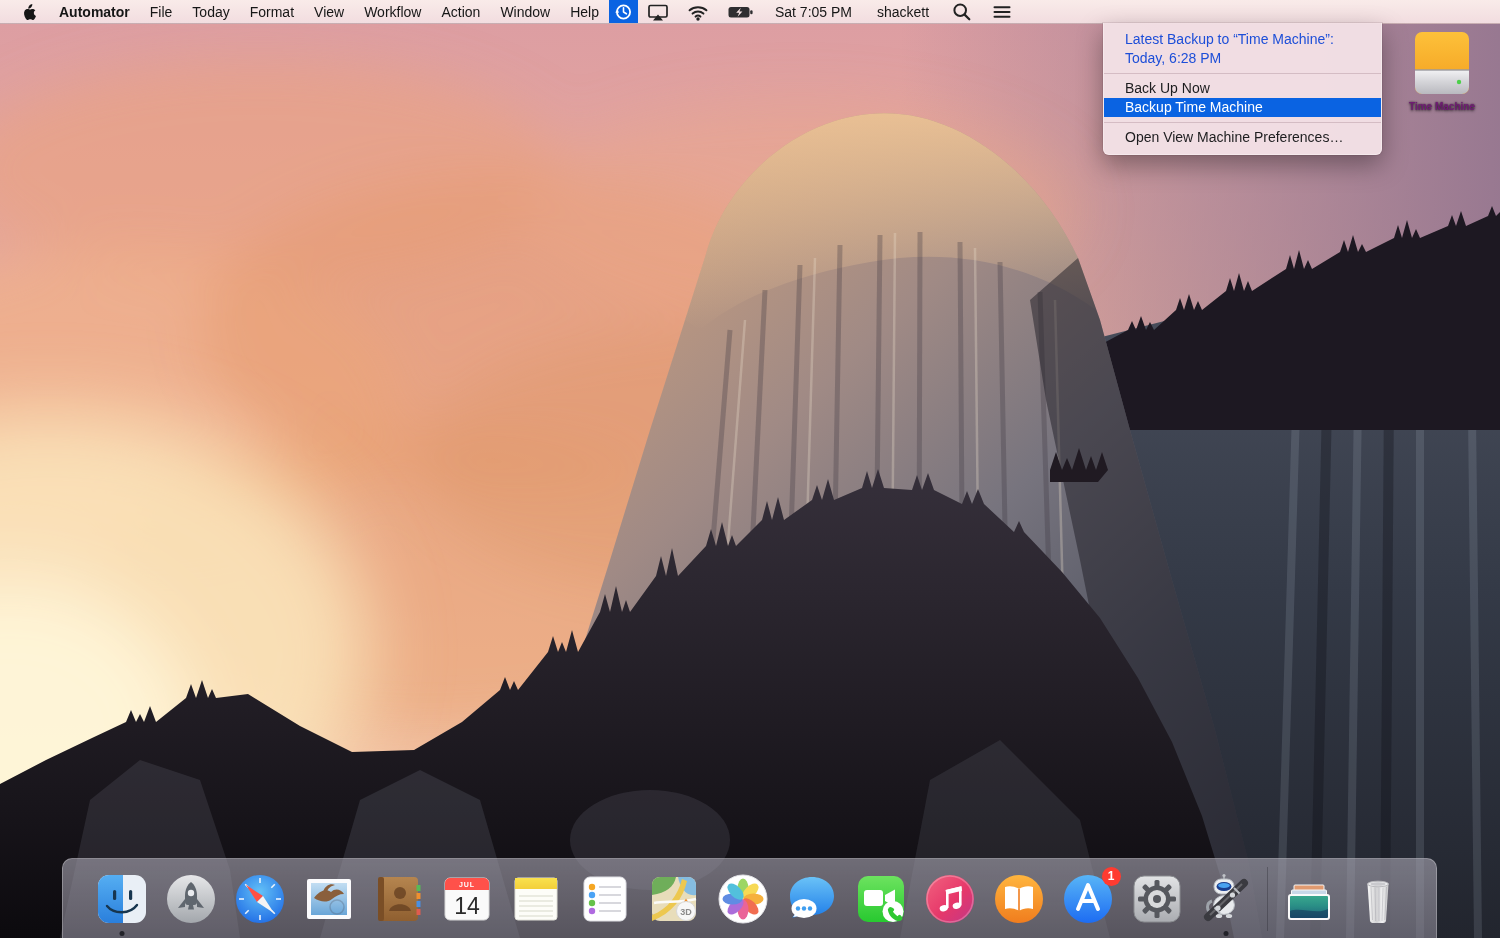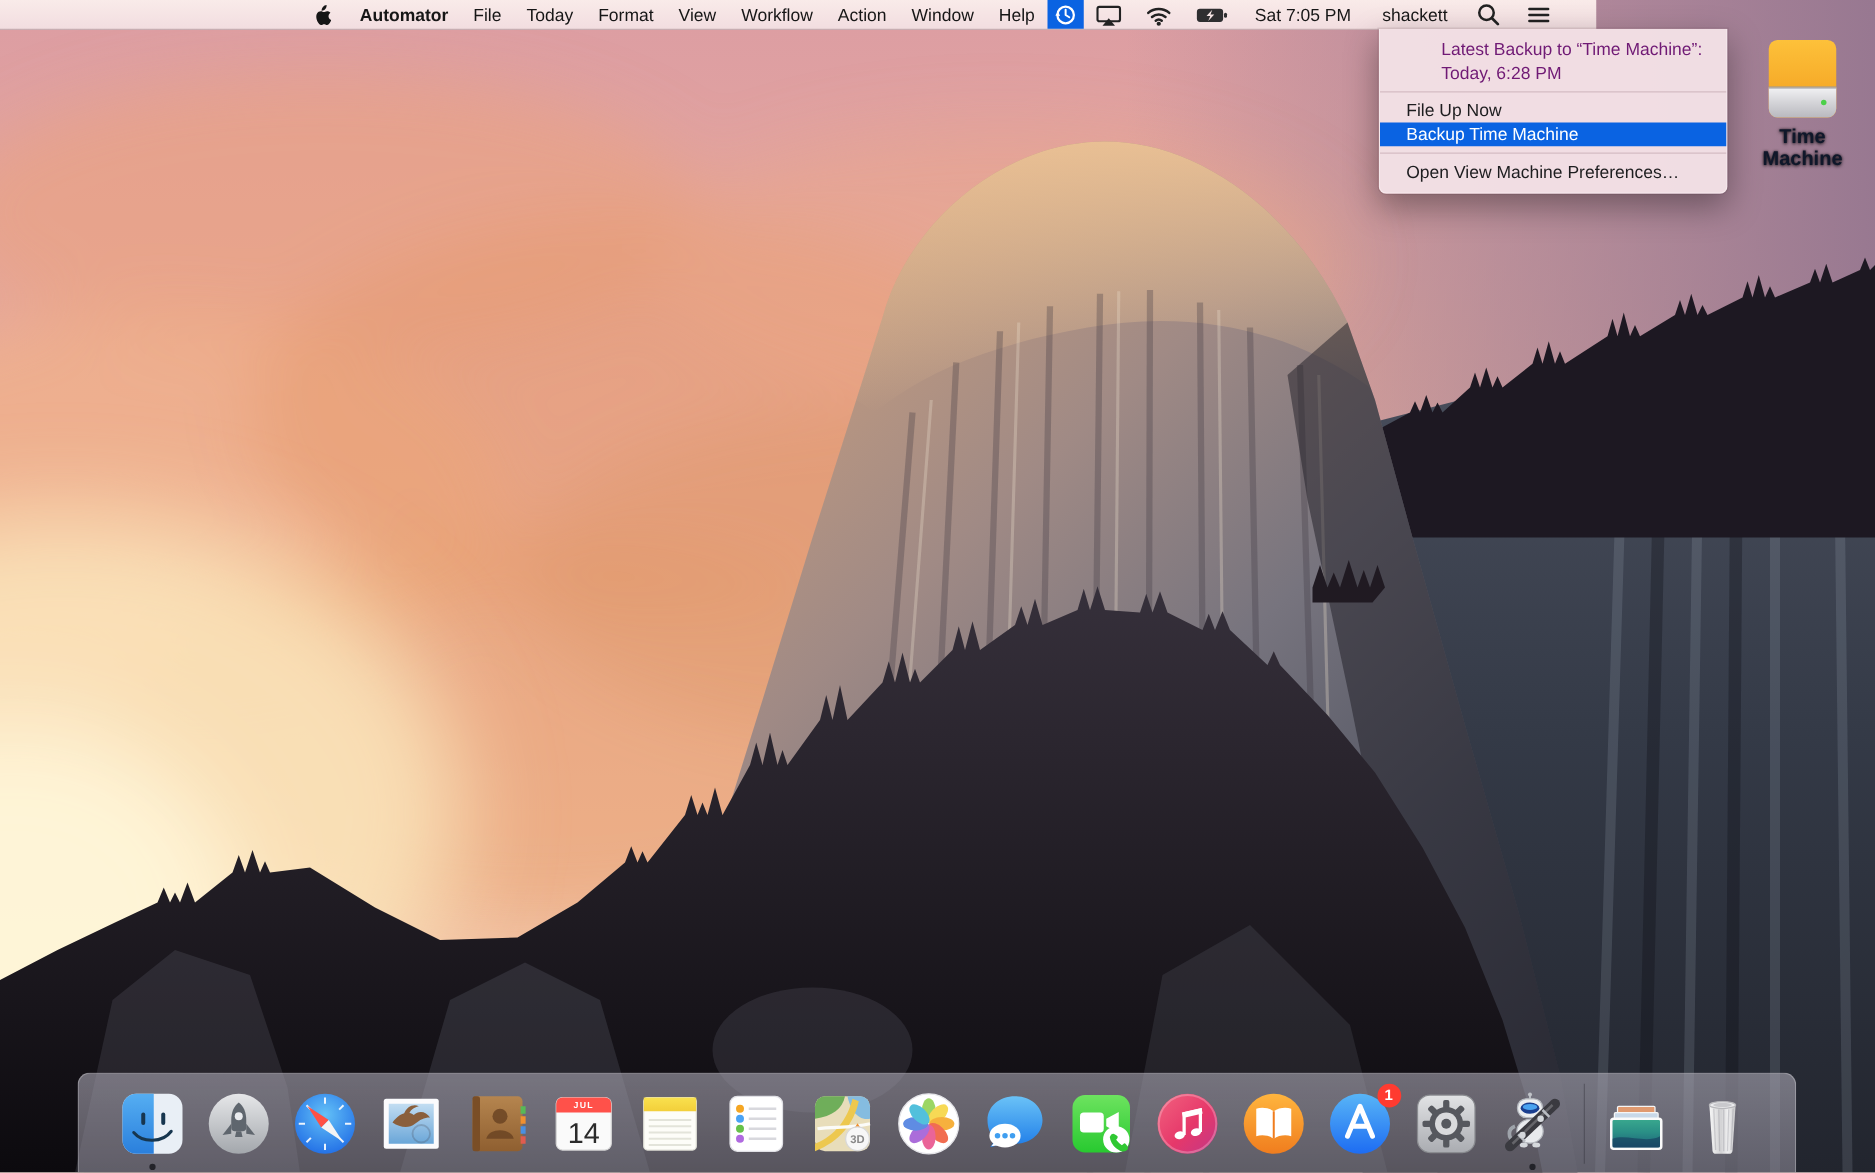--- a/index.html
+++ b/index.html
@@ -1,52 +1,52 @@
 <!DOCTYPE html>
 <html><head>
 <meta charset="utf-8">
 <style>
   html,body{margin:0;padding:0;width:1500px;height:938px;overflow:hidden;
     font-family:"Liberation Sans",sans-serif;-webkit-font-smoothing:antialiased;}
   #screen{position:relative;width:1500px;height:938px;overflow:hidden;background:#caa;}
   #wallpaper{position:absolute;left:0;top:0;width:1500px;height:938px;display:block;}
 
   
-  #menubar{position:absolute;left:0;top:0;width:1277px;height:23px;
+  #menubar{position:absolute;left:0;top:0;width:1500px;height:23px;
     background:linear-gradient(#f9ebe9,#f2dde0);
     border-bottom:1px solid rgba(140,100,110,.45);
-    display:flex;align-items:center;justify-content:flex-end;
+    display:flex;align-items:center;justify-content:flex-start;
     font-size:14px;color:#161616;z-index:30;}
   .mb-left,.mb-right{display:flex;align-items:center;height:23px;}
   .apple-wrap{padding:0 13px 0 21px;display:flex;align-items:center;height:23px;}
   .mb-app{font-weight:bold;padding:0 10px;}
   .mb-menu{padding:0 10px;}
   .mb-status{padding:0 9px;display:flex;align-items:center;height:23px;}
   .tm-statusbox{width:29px;height:23px;display:flex;align-items:center;justify-content:center;
     background:#0a63e2;padding:0;}
   .mb-clock{padding:0 12px;}
   .mb-user{font-weight:normal;padding:0 13px;}
   .mb-right{padding-right:26px;}
 
   
   #tm-menu{position:absolute;left:1103px;top:23px;width:279px;z-index:40;
     background:rgba(243,224,229,.97);
     border:1px solid rgba(255,255,255,.35);border-top:none;
     border-radius:0 0 6px 6px;
     box-shadow:0 10px 26px rgba(0,0,0,.35), 0 0 0 1px rgba(90,60,70,.12);
     padding:7px 0;box-sizing:border-box;font-size:14px;color:#1d1d1f;}
   .tm-row{height:19px;line-height:19px;padding:0 21px;white-space:nowrap;}
-  .tm-row.disabled{color:#701a75;margin-left:28px;}
+  .tm-row.disabled{color:#1d4ed8;}
   .tm-row.highlighted{background:#0a63e2;color:#fff;}
   .tm-sep{height:1px;background:rgba(110,70,85,.22);margin:5px 0;}
 
   
   #desktop-icon-tm{position:absolute;left:1396px;top:30px;width:92px;text-align:center;z-index:10;}
   #desktop-icon-tm .drive{display:block;margin:0 auto;}
-  #desktop-icon-tm .label{margin-top:3px;font-size:16px;font-weight:bold;color:#0f172a;
+  #desktop-icon-tm .label{margin-top:3px;font-size:10px;font-weight:bold;color:#701a75;
     text-shadow:0 1px 3px rgba(0,0,0,.75), 0 0 2px rgba(0,0,0,.5);}
 
   
   #dock{position:absolute;left:62px;bottom:0;width:1375px;height:80px;z-index:20;
     background:linear-gradient(rgba(168,165,178,.62),rgba(142,139,152,.58));
     border:1px solid rgba(255,255,255,.28);border-bottom:none;
     border-radius:10px 10px 0 0;box-sizing:border-box;
     display:flex;align-items:center;justify-content:center;gap:13px;padding:0 14px;}
   .dock-item{position:relative;width:56px;height:56px;flex:0 0 auto;}
   .dock-item svg{display:block;}
@@ -252,21 +252,21 @@
         </g>
       </svg>
     </span>
   </div>
 </div>
 
 <div id="tm-menu">
   <div class="tm-row disabled">Latest Backup to “Time Machine”:</div>
   <div class="tm-row disabled">Today, 6:28 PM</div>
   <div class="tm-sep"></div>
-  <div class="tm-row">File Up Now</div>
+  <div class="tm-row">Back Up Now</div>
   <div class="tm-row highlighted">Backup Time Machine</div>
   <div class="tm-sep"></div>
   <div class="tm-row">Open View Machine Preferences…</div>
 </div>
 
 <div id="desktop-icon-tm">
   <svg class="drive" width="60" height="68" viewBox="0 0 60 68">
     <defs>
       <linearGradient id="drvO" x1="0" y1="0" x2="0" y2="1">
         <stop offset="0" stop-color="#fdc13a"></stop>

